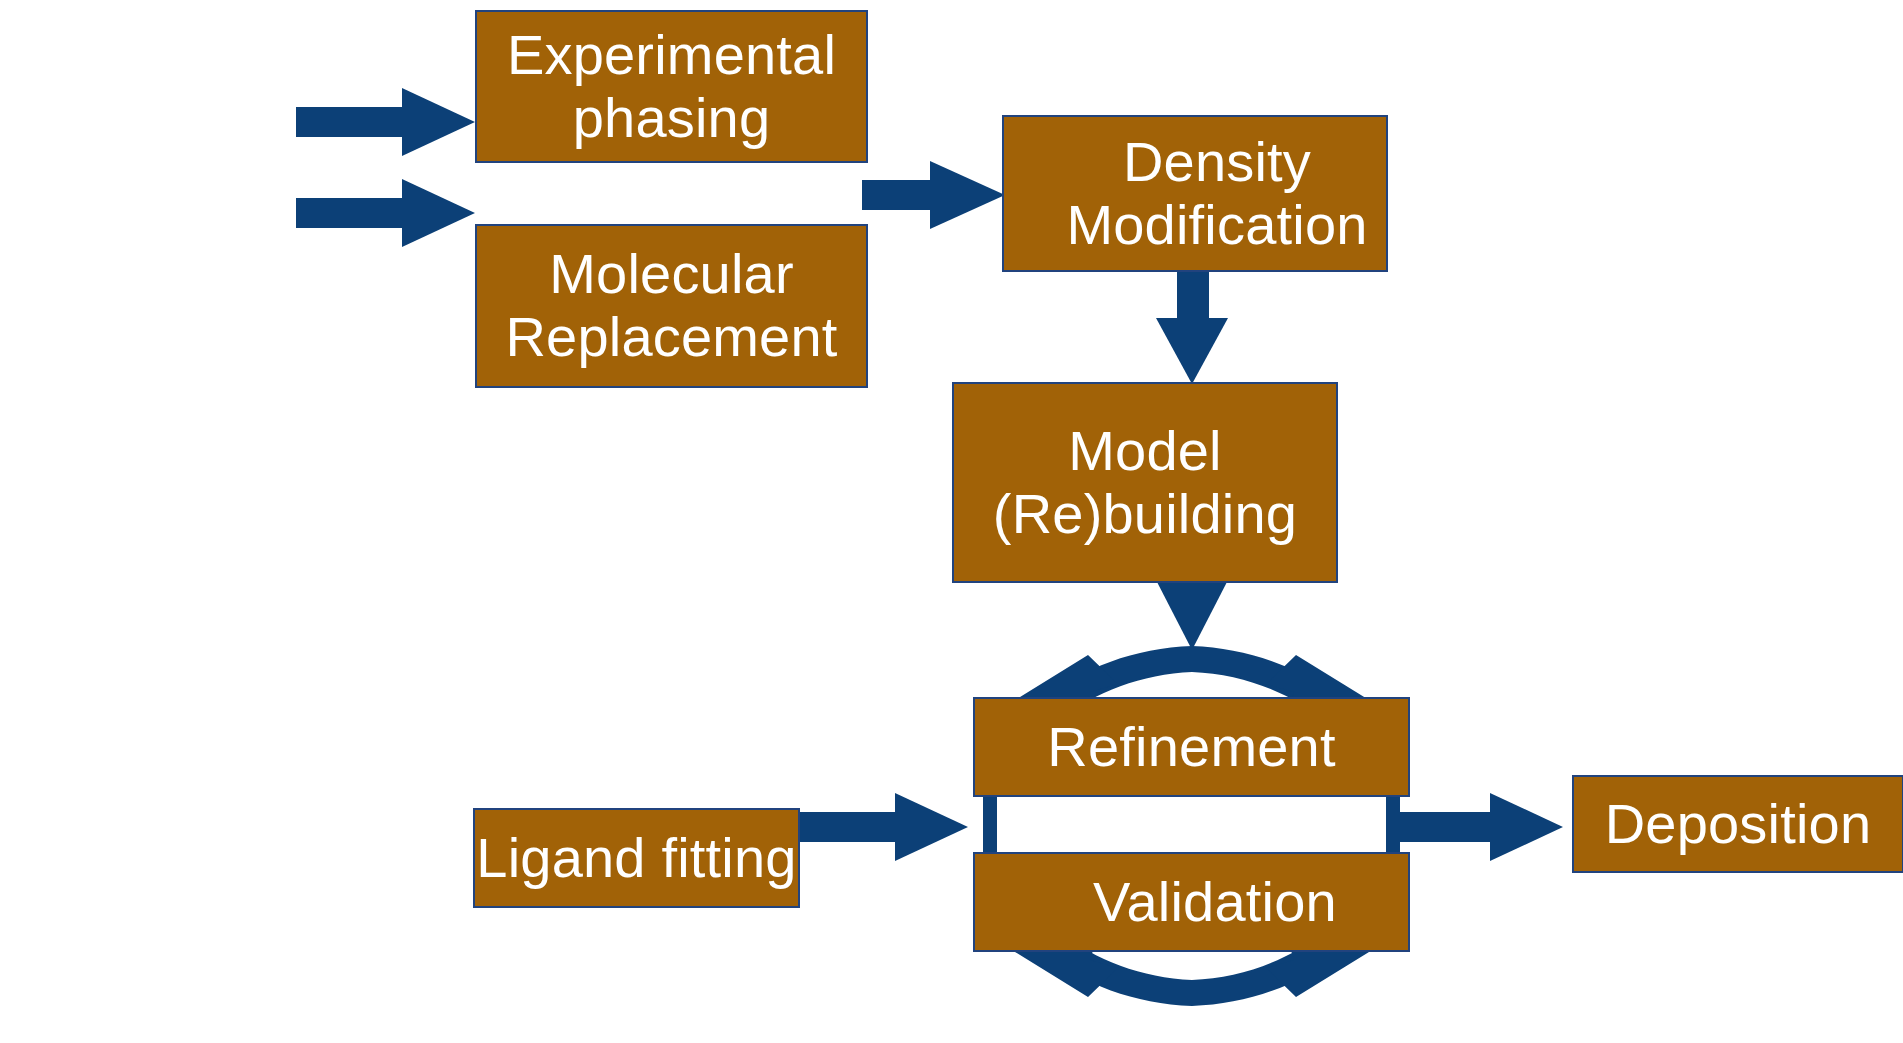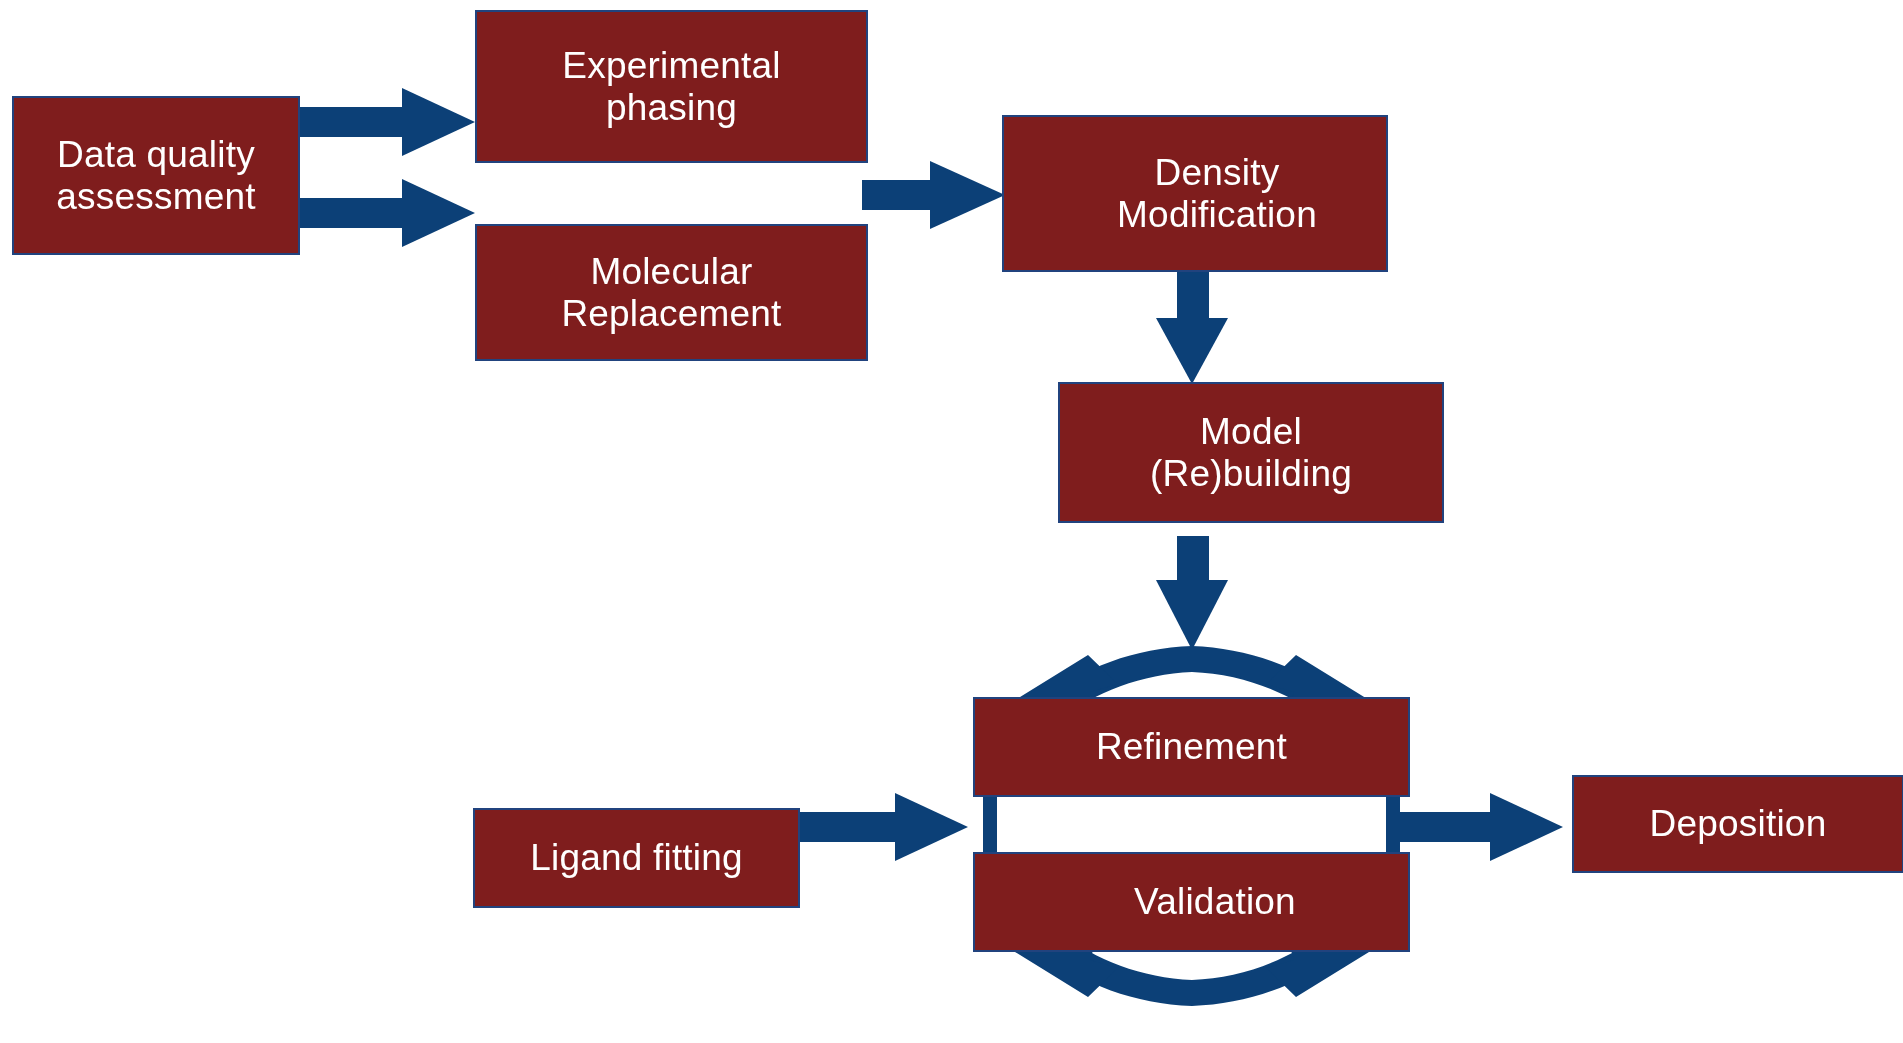--- a/index.html
+++ b/index.html
@@ -13,29 +13,29 @@
   #canvas {
     position: relative;
     width: 1903px;
     height: 1043px;
     background: #ffffff;
     overflow: hidden;
   }
   .node {
     position: absolute;
     box-sizing: border-box;
-    background: #7f1d1d;
+    background: #a16207;
     border: 2px solid #21437E;
     color: #ffffff;
     display: flex;
     align-items: center;
     justify-content: center;
     text-align: center;
     line-height: 1.12;
-    font-size: 37px;
+    font-size: 56px;
     font-weight: 400;
     letter-spacing: 0.2px;
     white-space: pre-line;
     z-index: 5;
   }
   .node.cyc {
     z-index: 7;
   }
   svg.layer {
     position: absolute;
@@ -126,33 +126,31 @@
         <path d="M 895 793 L 968 827 L 895 861 Z"></path>
       </g>
 
       <g>
         <rect x="1396" y="812" width="110" height="30"></rect>
         <path d="M 1490 793 L 1563 827 L 1490 861 Z"></path>
       </g>
     </g>
   </svg>
 
-  <div class="node" style="left:12px; top:96px; width:288px; height:159px;">Data quality
-assessment</div>
 
   <div class="node" style="left:475px; top:10px; width:393px; height:153px;">Experimental
 phasing</div>
 
-  <div class="node" style="left:475px; top:224px; width:393px; height:137px;">Molecular
+  <div class="node" style="left:475px; top:224px; width:393px; height:164px;">Molecular
 Replacement</div>
 
   <div class="node" style="left:1002px; top:115px; width:386px; height:157px;padding-left:44px;">Density
 Modification</div>
 
-  <div class="node" style="left:1058px; top:382px; width:386px; height:141px;">Model
+  <div class="node" style="left:952px; top:382px; width:386px; height:201px;">Model
 (Re)building</div>
 
   <div class="node cyc" style="left:973px; top:697px; width:437px; height:100px;">Refinement</div>
 
   <div class="node cyc" style="left:973px; top:852px; width:437px; height:100px;padding-left:47px;">Validation</div>
 
   <div class="node" style="left:473px; top:777px; width:327px; height:100px;margin-top:31px;">Ligand fitting</div>
 
   <div class="node" style="left:1558px; top:775px; width:332px; height:98px;margin-left:14px;">Deposition</div>
 

